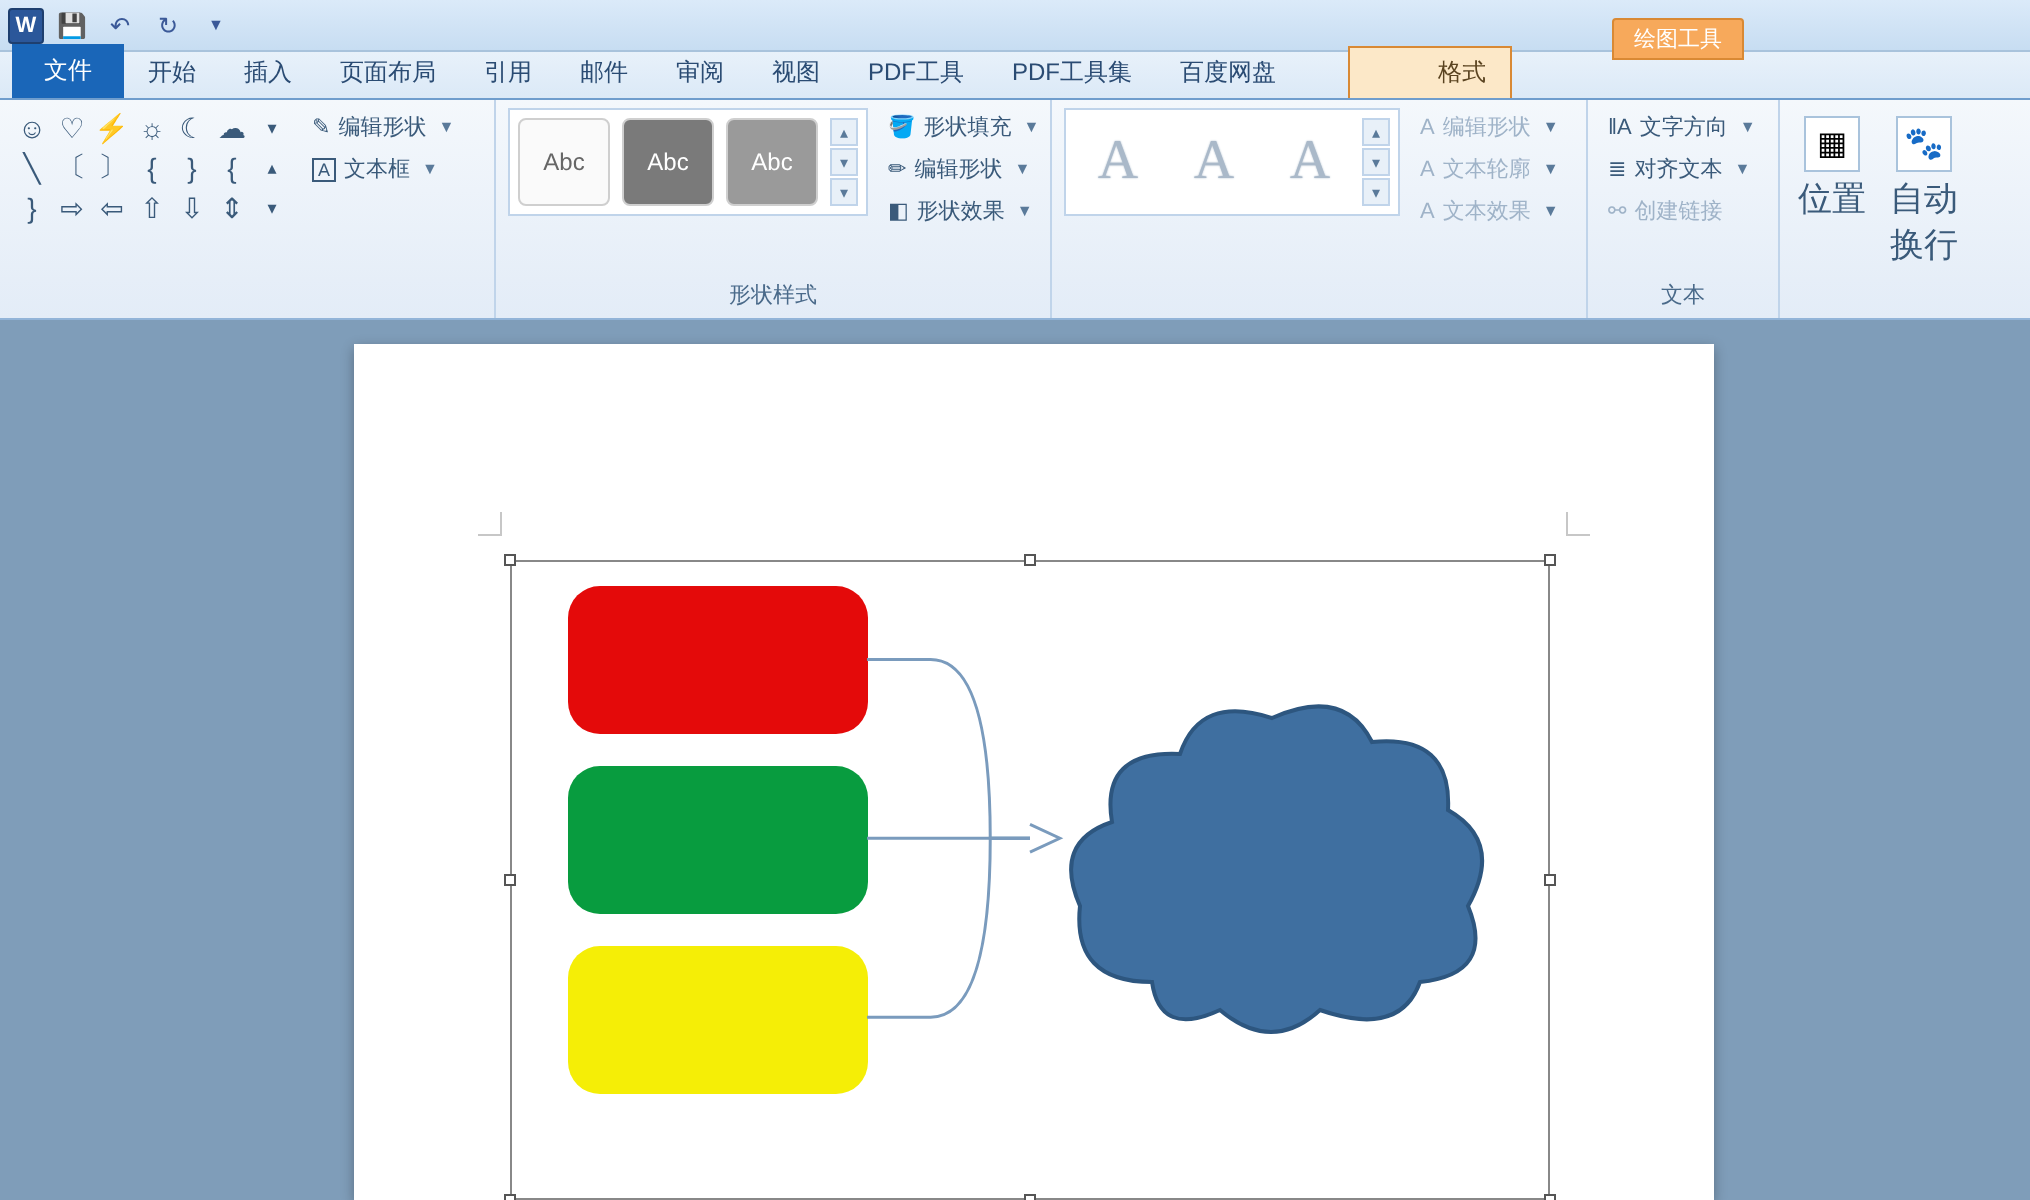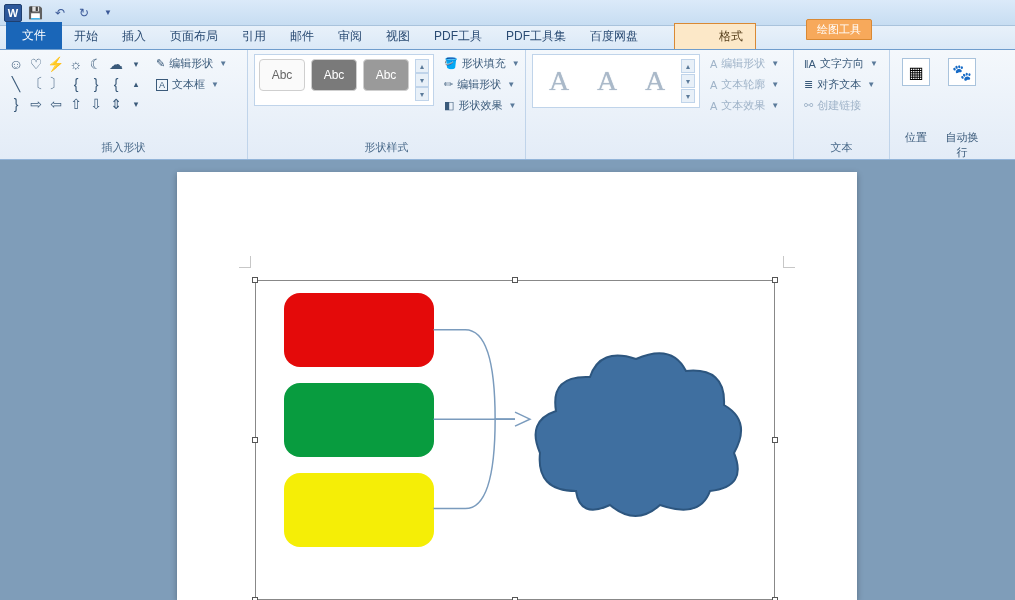--- a/index.html
+++ b/index.html
@@ -4,21 +4,21 @@
 <style>
 * { margin: 0; padding: 0; box-sizing: border-box; }
 body { font-family: "Microsoft YaHei", "Segoe UI", sans-serif; font-size: 12px; background: #fff; overflow: hidden; width: 1015px; height: 600px; }
 
 
 .titlebar { height: 26px; background: linear-gradient(#dbeaf9, #c7ddf2); display: flex; align-items: center; padding: 0 4px; border-bottom: 1px solid #a9c3dc; }
 .titlebar .qat { display: flex; gap: 4px; align-items: center; }
 .qat-icon { width: 18px; height: 18px; background: #2b579a; border-radius: 2px; display: flex; align-items: center; justify-content: center; color: #fff; font-size: 11px; font-weight: bold; border: 1px solid #1e3f6f; }
 .qat-btn { width: 20px; height: 20px; display: flex; align-items: center; justify-content: center; color: #3b5998; cursor: pointer; }
 .title-center { flex: 1; text-align: center; color: #3a5a7a; font-size: 12px; }
-.title-ctx { position: absolute; right: 143px; top: 19px; }
+.title-ctx { position: absolute; right: 143px; top: 9px; }
 .ctx-tab { background: #f7a95b; border: 1px solid #d98934; color: #fff; font-size: 11px; padding: 2px 10px; border-radius: 2px 2px 0 0; }
 
 
 .tabs { height: 24px; background: linear-gradient(#e8f1fa, #dbe9f7); display: flex; align-items: flex-end; border-bottom: 1px solid #6f9dcd; }
 .tab { padding: 4px 12px; color: #2a4b73; cursor: pointer; font-size: 12px; }
 .tab.file { background: #1a66b8; color: #fff; border-radius: 0 0 0 0; margin-left: 6px; padding: 5px 16px; position: relative; }
 .tab.file::after { content: ""; position: absolute; right: -12px; top: 0; width: 0; height: 0; border-top: 0 solid transparent; border-bottom: 24px solid transparent; }
 .tab.active-ctx { background: #fce8c8; border: 1px solid #d98934; border-bottom: none; color: #5a4320; padding-left: 44px; }
 
 
@@ -29,34 +29,34 @@
 
 .shape-grid { display: grid; grid-template-columns: repeat(7, 20px); grid-auto-rows: 20px; gap: 0; }
 .shape-cell { display: flex; align-items: center; justify-content: center; color: #3a5a7a; cursor: pointer; font-size: 14px; }
 
 .stack { display: flex; flex-direction: column; gap: 2px; }
 .rbtn { display: flex; align-items: center; gap: 4px; padding: 2px 4px; color: #3a5a7a; cursor: pointer; font-size: 11px; white-space: nowrap; }
 .rbtn.disabled { color: #9fb3c8; cursor: default; }
 .caret { font-size: 8px; color: #5a7a9a; margin-left: 2px; }
 
 .style-gallery { display: flex; gap: 6px; padding: 4px; border: 1px solid #c0d4ea; background: #fff; }
-.style-item { width: 46px; height: 32px; border: 1px solid #cfcfcf; border-radius: 4px; display: flex; align-items: center; justify-content: center; font-size: 12px; color: #666; cursor: pointer; }
+.style-item { width: 46px; height: 44px; border: 1px solid #cfcfcf; border-radius: 4px; display: flex; align-items: center; justify-content: center; font-size: 12px; color: #666; cursor: pointer; }
 .style-item.s1 { background: #fafafa; }
 .style-item.s2 { background: #7a7a7a; color: #fff; }
 .style-item.s3 { background: #9a9a9a; color: #fff; }
 .gallery-more { width: 14px; display: flex; flex-direction: column; justify-content: space-between; }
 .gallery-more div { height: 14px; border: 1px solid #c0d4ea; background: #e8f0f8; display:flex; align-items:center; justify-content:center; font-size:8px; color:#5a7a9a;}
 
 .wa-gallery { display: flex; gap: 4px; padding: 4px; border: 1px solid #c0d4ea; background: #fff; }
 .wa-item { width: 44px; height: 44px; display: flex; align-items: center; justify-content: center; font-family: "Times New Roman", serif; font-size: 28px; color: #aab9c9; border: 1px solid transparent; }
 .wa-item span { text-shadow: 0 0 1px #aab9c9; }
 
 .big-btn { width: 40px; display:flex; flex-direction:column; align-items:center; gap:2px; padding:4px 2px; cursor:pointer; }
 .big-btn .icon { width:28px; height:28px; border:1px solid #a9c3dc; background:#fff; display:flex; align-items:center; justify-content:center; font-size:16px;}
-.big-btn .lab { font-size:11px; color:#3a5a7a; text-align:center;margin-top:42px; }
+.big-btn .lab { font-size:17px; color:#3a5a7a; text-align:center; }
 
 
 .workspace { height: 440px; background: #7f9db9; display: flex; }
 .gutter { width: 18px; background: #7f9db9; }
 .page-wrap { flex: 1; display: flex; justify-content: center; overflow: hidden; padding-top: 12px; }
 .page { width: 680px; background: #fff; box-shadow: 0 2px 6px rgba(0,0,0,0.3); position: relative; height: 100%; }
 .margin-mark { position: absolute; width: 12px; height: 12px; border-color: #c7c7c7; }
 .mm-tl { top: 84px; left: 62px; border-bottom: 1px solid #c7c7c7; border-right: 1px solid #c7c7c7; }
 .mm-tr { top: 84px; right: 62px; border-bottom: 1px solid #c7c7c7; border-left: 1px solid #c7c7c7; }
 
@@ -137,21 +137,20 @@
           <span>编辑形状</span>
           <span class="caret">▼</span>
         </div>
         <div class="rbtn">
           <span style="border:1px solid #3a5a7a;padding:0 2px;font-size:9px;">A</span>
           <span>文本框</span>
           <span class="caret">▼</span>
         </div>
       </div>
     </div>
-    <div class="group-label">插入形状</div>
   </div>
 
   <div class="group" style="width:278px;">
     <div class="group-body">
       <div class="style-gallery">
         <div class="style-item s1">Abc</div>
         <div class="style-item s2">Abc</div>
         <div class="style-item s3">Abc</div>
         <div class="gallery-more">
             <div>▴</div>

